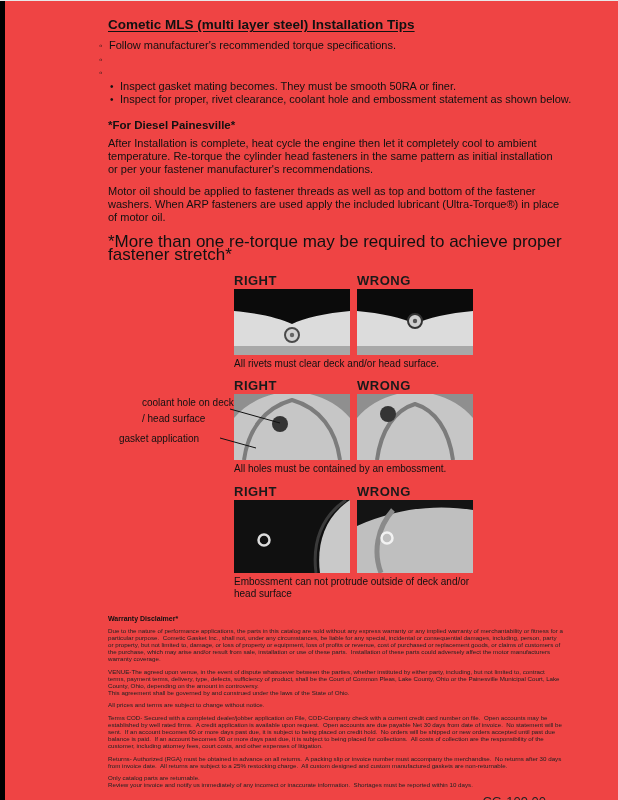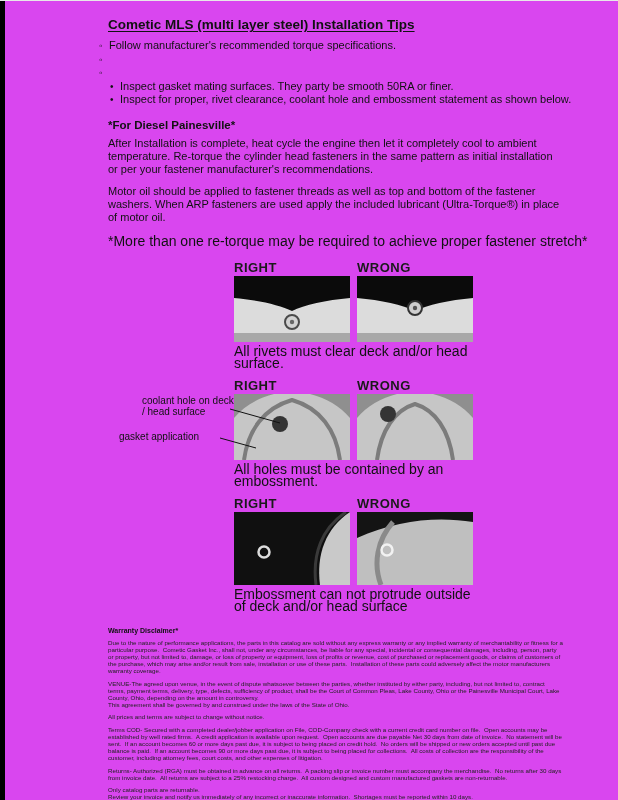--- a/index.html
+++ b/index.html
@@ -1,43 +1,43 @@
 <!DOCTYPE html>
 <html><head>
 <meta charset="utf-8">
 <style>
   html,body{margin:0;padding:0;background:#ffffff;}
   .page{
-    position:relative;width:618px;height:800px;background:#d946ef;
+    position:relative;width:618px;height:800px;background:#ef4444;
     font-family:"Liberation Sans",sans-serif;color:#111;overflow:hidden;
     border-top:1px solid #e8e8e8;box-sizing:border-box;
   }
   .edge-strip{position:absolute;left:0;top:0;width:5px;height:800px;background:#000;}
   .content{position:absolute;left:0;top:0;width:618px;box-sizing:border-box;padding:16px 0 0 108px;}
 
   .title{font-size:13.5px;font-weight:bold;text-decoration:underline;text-underline-offset:2px;margin:0 0 7px 0;}
 
   .tips{margin-left:-9px;}
   .tip-row,.subtip-row{display:flex;font-size:11px;line-height:13.5px;}
   .tip-bullet{flex:0 0 10px;width:10px;text-align:left;font-size:10px;}
   .subtips{margin-left:11px;}
   .tip-text,.subtip-text{max-width:460px;}
 
   .diesel-heading{font-size:11.5px;font-weight:bold;margin:12px 0 6px 0;}
   .body-para{font-size:11px;line-height:13px;max-width:452px;margin:0 0 9px 0;}
-  .retorque-note{font-size:14px;line-height:13px;margin:11px 0 0 0;}
+  .retorque-note{font-size:17px;line-height:13px;margin:11px 0 0 0;}
 
   .diagram-section{margin:12px 0 0 126px;width:239px;}
   .dg-headers{display:flex;gap:7px;}
   .dg-headers span{flex:0 0 116px;font-size:13px;letter-spacing:0.5px;color:#1a1a1a;line-height:16px;font-weight:bold;}
   .dg-images{display:flex;gap:7px;position:relative;}
   .dimg{display:block;background:#ddd;}
-  .dg-caption{font-size:14px;line-height:12.5px;margin:3px 0 8px 0;}
+  .dg-caption{font-size:10px;line-height:12.5px;margin:3px 0 8px 0;}
 
-  .ann{position:absolute;font-size:10px;line-height:11px;color:#111;z-index:4;}
+  .ann{position:absolute;font-size:10px;line-height:16px;color:#111;z-index:4;}
   .ann-coolant{left:-92px;top:1px;width:92px;}
   .ann-emboss{left:-115px;top:37px;width:100px;}
   .conn{position:absolute;left:-120px;top:0;width:175px;height:66px;pointer-events:none;z-index:3;}
 
   .warranty{margin-top:14px;max-width:455px;}
   .warranty-heading{font-size:7px;font-weight:bold;margin:0 0 5px 0;}
   .warranty p{font-size:6.2px;line-height:7.2px;margin:0 0 5px 0;white-space:pre-wrap;color:#222;}
 
   .footer-code{margin-top:6px;padding-right:72px;text-align:right;font-size:13px;color:#222;}
 </style>
@@ -57,21 +57,21 @@
       </div>
       <div class="tip-row">
         <span class="tip-bullet">◦</span>
       </div>
       <div class="tip-row">
         <span class="tip-bullet">◦</span>
       </div>
       <div class="subtips">
         <div class="subtip-row">
           <span class="tip-bullet">•</span>
-          <span class="subtip-text">Inspect gasket mating surfaces.  They party be smooth 50RA or finer.</span>
+          <span class="subtip-text">Inspect gasket mating becomes.  They must be smooth 50RA or finer.</span>
         </div>
         <div class="subtip-row">
           <span class="tip-bullet">•</span>
           <span class="subtip-text">Inspect for proper, rivet clearance, coolant hole and embossment statement as shown below.</span>
         </div>
       </div>
     </div>
 
     <div class="diesel-heading">*For Diesel Painesville*</div>
     <p class="body-para">After Installation is complete, heat cycle the engine then let it completely cool to ambient temperature. Re-torque the cylinder head fasteners in the same pattern as initial installation or per your fastener manufacturer's recommendations.</p>

